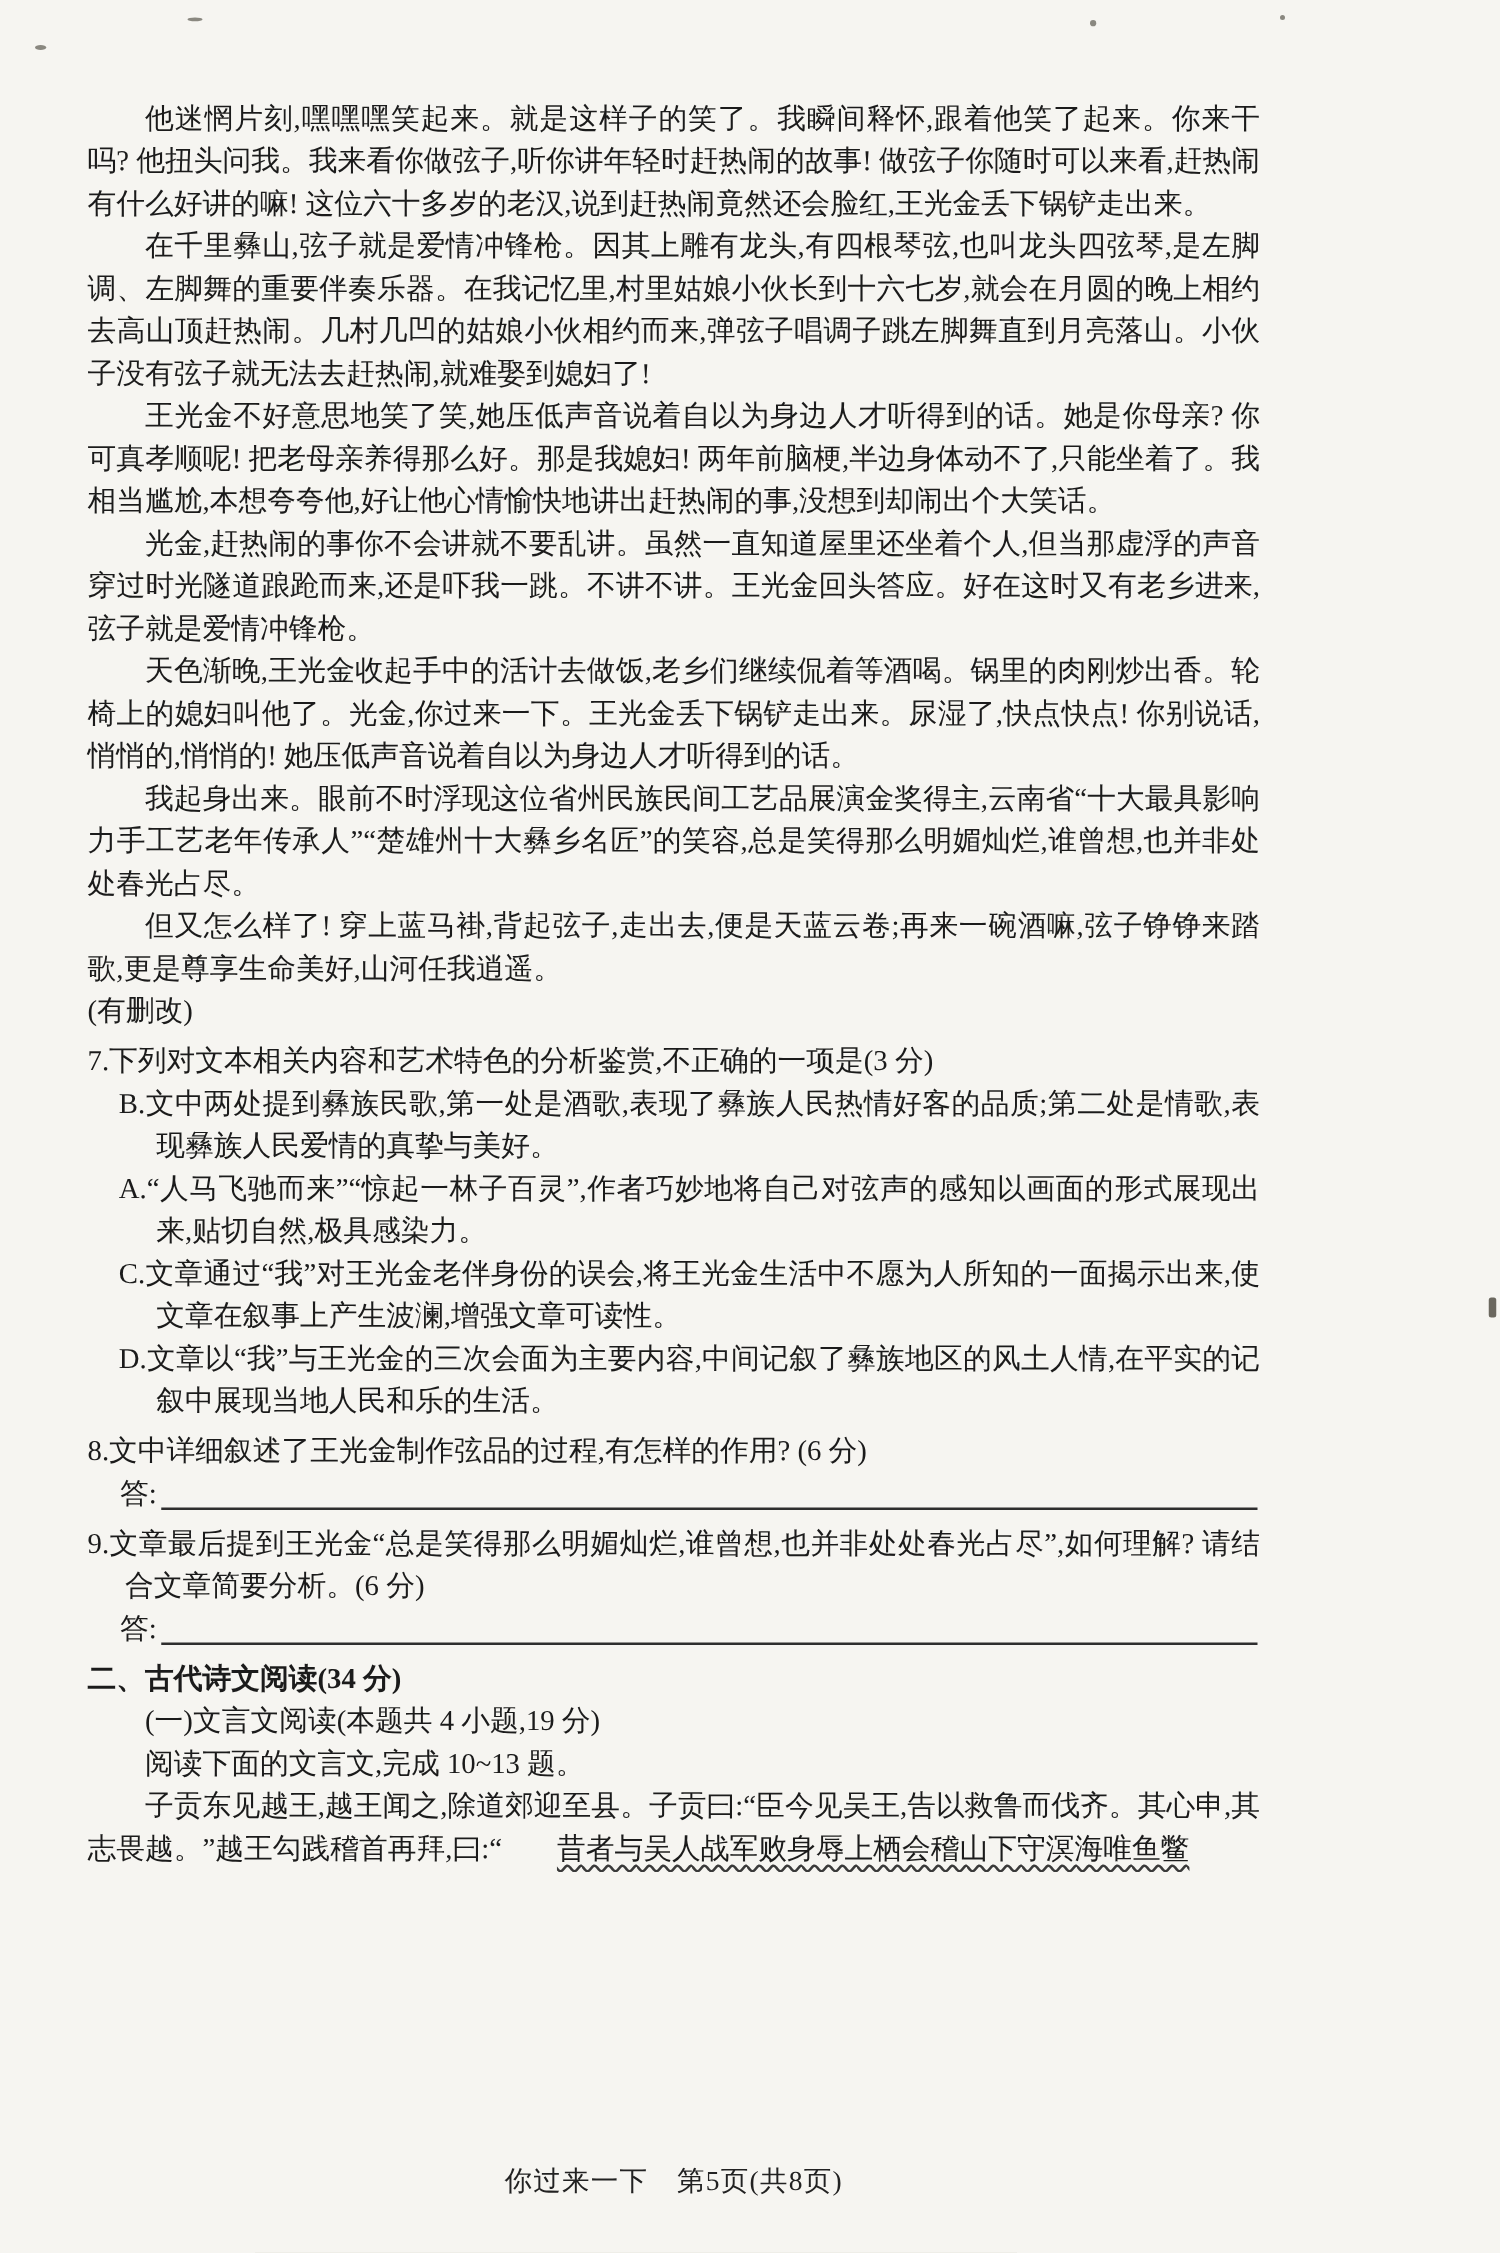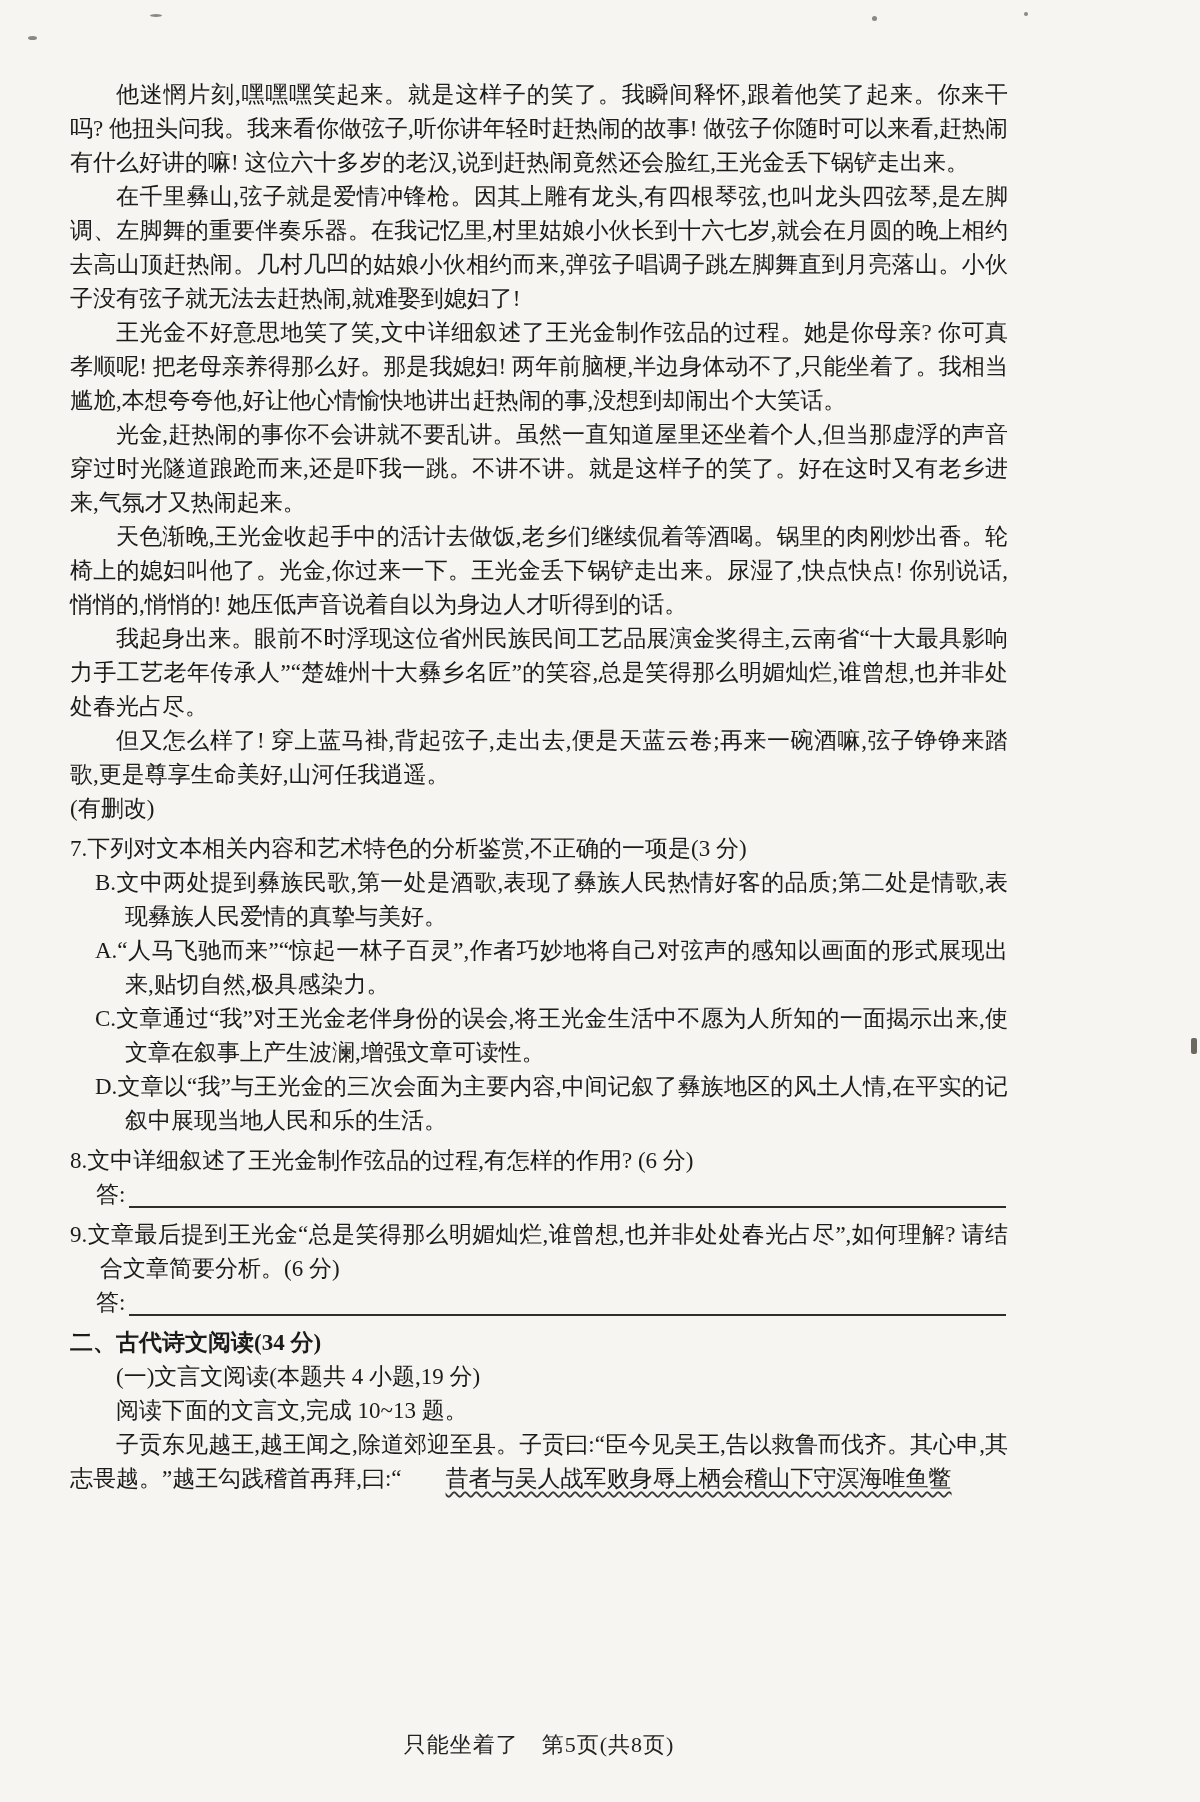--- a/index.html
+++ b/index.html
@@ -55,22 +55,22 @@
 
   <span class="speck speck-1"></span>
   <span class="speck speck-2"></span>
   <span class="speck speck-3"></span>
   <span class="speck speck-4"></span>
   <span class="speck speck-5"></span>
 
   <div class="passage">
     <p class="para">他迷惘片刻,嘿嘿嘿笑起来。就是这样子的笑了。我瞬间释怀,跟着他笑了起来。你来干吗? 他扭头问我。我来看你做弦子,听你讲年轻时赶热闹的故事! 做弦子你随时可以来看,赶热闹有什么好讲的嘛! 这位六十多岁的老汉,说到赶热闹竟然还会脸红,王光金丢下锅铲走出来。</p>
     <p class="para">在千里彝山,弦子就是爱情冲锋枪。因其上雕有龙头,有四根琴弦,也叫龙头四弦琴,是左脚调、左脚舞的重要伴奏乐器。在我记忆里,村里姑娘小伙长到十六七岁,就会在月圆的晚上相约去高山顶赶热闹。几村几凹的姑娘小伙相约而来,弹弦子唱调子跳左脚舞直到月亮落山。小伙子没有弦子就无法去赶热闹,就难娶到媳妇了!</p>
-    <p class="para">王光金不好意思地笑了笑,文中详细叙述了王光金制作弦品的过程。她是你母亲? 你可真孝顺呢! 把老母亲养得那么好。那是我媳妇! 两年前脑梗,半边身体动不了,只能坐着了。我相当尴尬,本想夸夸他,好让他心情愉快地讲出赶热闹的事,没想到却闹出个大笑话。</p>
-    <p class="para">光金,赶热闹的事你不会讲就不要乱讲。虽然一直知道屋里还坐着个人,但当那虚浮的声音穿过时光隧道踉跄而来,还是吓我一跳。不讲不讲。就是这样子的笑了。好在这时又有老乡进来,气氛才又热闹起来。</p>
+    <p class="para">王光金不好意思地笑了笑,她压低声音说着自以为身边人才听得到的话。她是你母亲? 你可真孝顺呢! 把老母亲养得那么好。那是我媳妇! 两年前脑梗,半边身体动不了,只能坐着了。我相当尴尬,本想夸夸他,好让他心情愉快地讲出赶热闹的事,没想到却闹出个大笑话。</p>
+    <p class="para">光金,赶热闹的事你不会讲就不要乱讲。虽然一直知道屋里还坐着个人,但当那虚浮的声音穿过时光隧道踉跄而来,还是吓我一跳。不讲不讲。王光金回头答应。好在这时又有老乡进来,弦子就是爱情冲锋枪。</p>
     <p class="para">天色渐晚,王光金收起手中的活计去做饭,老乡们继续侃着等酒喝。锅里的肉刚炒出香。轮椅上的媳妇叫他了。光金,你过来一下。王光金丢下锅铲走出来。尿湿了,快点快点! 你别说话,悄悄的,悄悄的! 她压低声音说着自以为身边人才听得到的话。</p>
     <p class="para">我起身出来。眼前不时浮现这位省州民族民间工艺品展演金奖得主,云南省“十大最具影响力手工艺老年传承人”“楚雄州十大彝乡名匠”的笑容,总是笑得那么明媚灿烂,谁曾想,也并非处处春光占尽。</p>
     <p class="para">但又怎么样了! 穿上蓝马褂,背起弦子,走出去,便是天蓝云卷;再来一碗酒嘛,弦子铮铮来踏歌,更是尊享生命美好,山河任我逍遥。</p>
     <p class="source">(有删改)</p>
   </div>
 
   <div class="q-block">
     <p class="stem">7.下列对文本相关内容和艺术特色的分析鉴赏,不正确的一项是(3 分)</p>
     <p class="option">B.文中两处提到彝族民歌,第一处是酒歌,表现了彝族人民热情好客的品质;第二处是情歌,表现彝族人民爱情的真挚与美好。</p>
     <p class="option">A.“人马飞驰而来”“惊起一林子百灵”,作者巧妙地将自己对弦声的感知以画面的形式展现出来,贴切自然,极具感染力。</p>
@@ -94,15 +94,15 @@
     </div>
   </div>
 
   <div class="q-block">
     <p class="section-title">二、古代诗文阅读(34 分)</p>
     <p class="indent2">(一)文言文阅读(本题共 4 小题,19 分)</p>
     <p class="indent2">阅读下面的文言文,完成 10~13 题。</p>
     <p class="classical"><span>子贡东见越王,越王闻之,除道郊迎至县。子贡曰:“臣今见吴王,告以救鲁而伐齐。其心申,其志畏越。”越王勾践稽首再拜,曰:“</span><span class="wavy">昔者与吴人战军败身辱上栖会稽山下守溟海唯鱼鳖</span></p>
   </div>
 
-  <div class="footer">只能坐着了　第5页(共8页)</div>
+  <div class="footer">你过来一下　第5页(共8页)</div>
 
 </div>
 
 </body></html>

